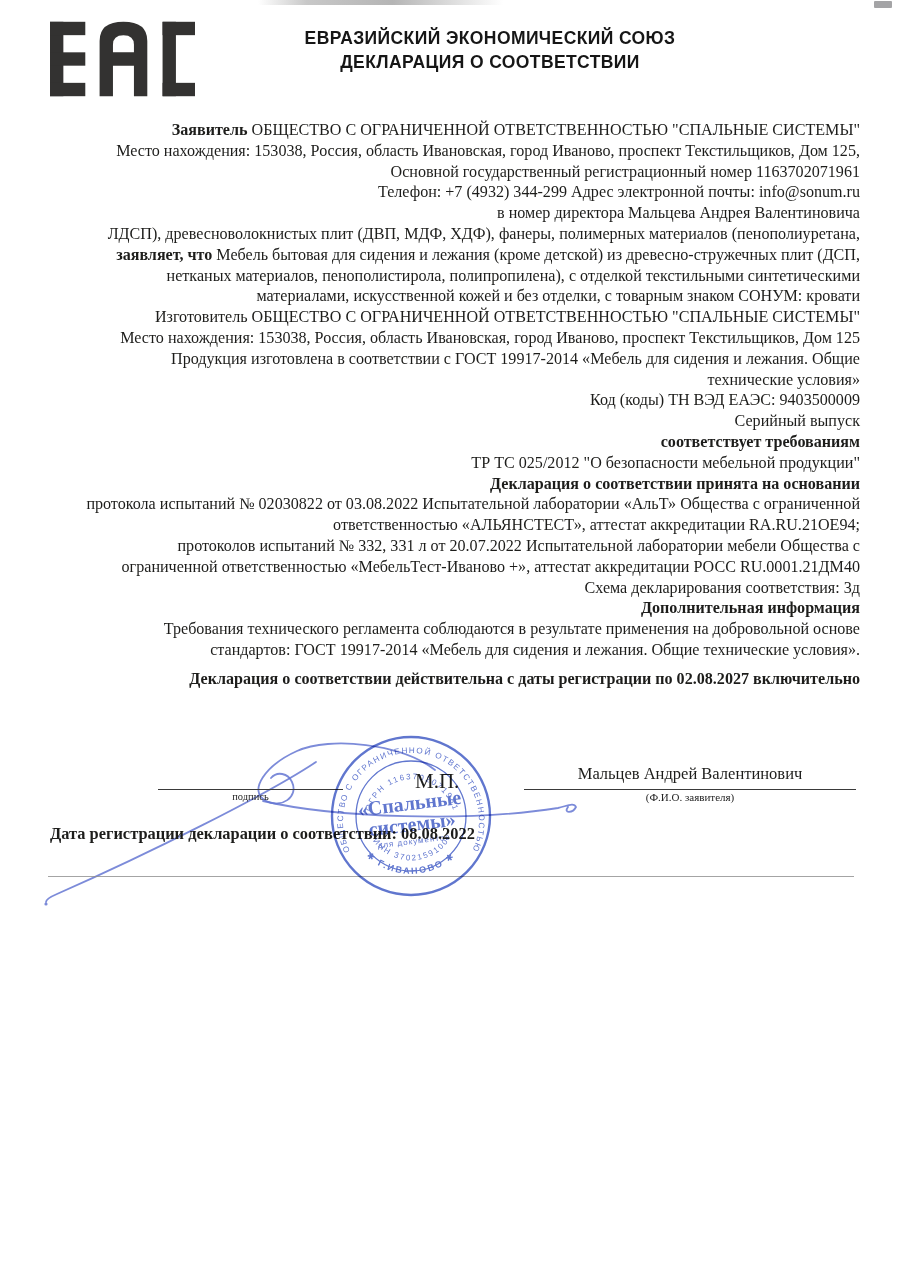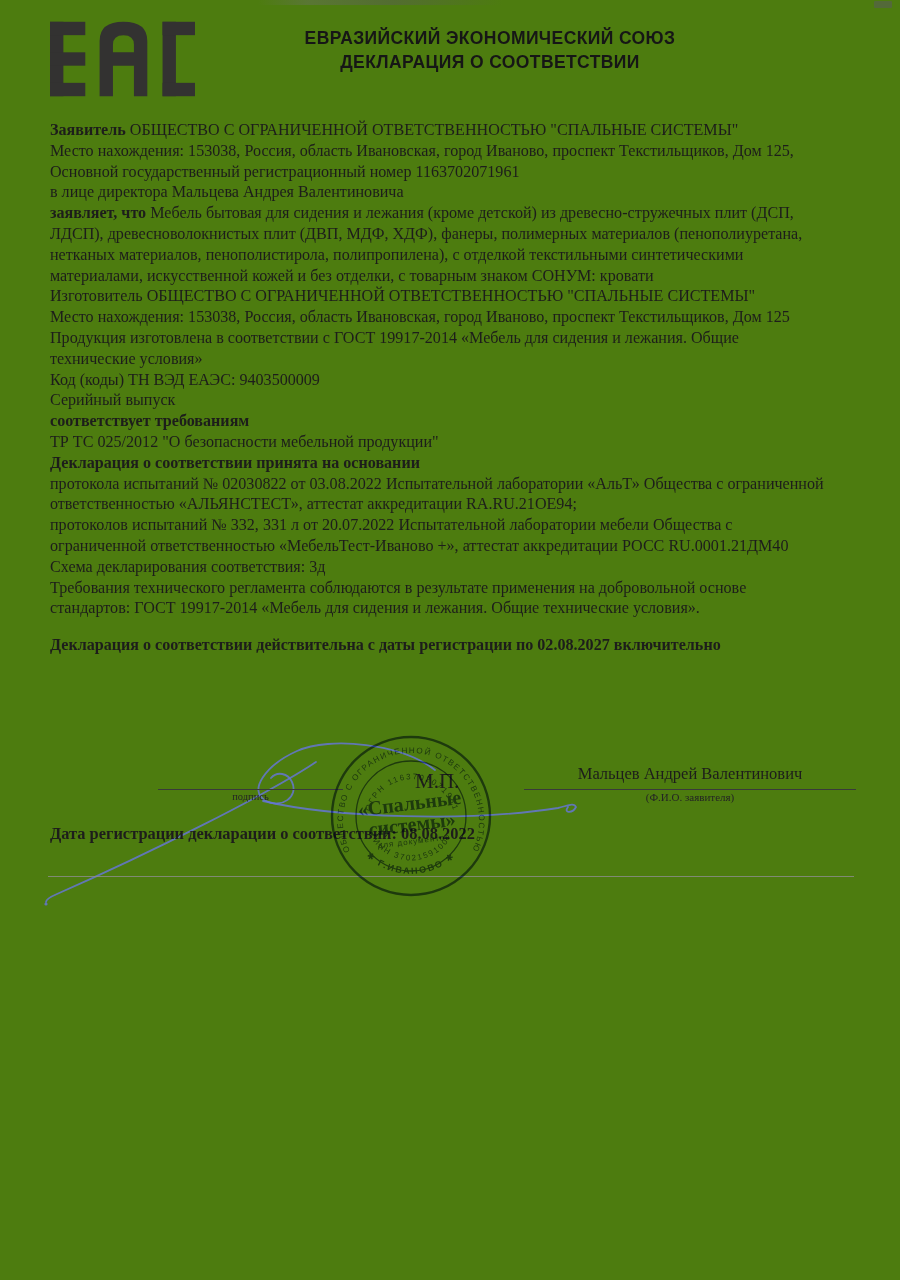--- a/index.html
+++ b/index.html
@@ -5,42 +5,42 @@
   :root{
     --stamp-blue:#4a63c8;
     --sig-blue:#6577d2;
     --text:#1d1d1b;
     --rule-gray:#8d8d8d;
   }
   html,body{margin:0;padding:0;}
   body{background:#e9e8e5;}
   .page{
     position:relative;width:900px;height:1280px;margin:0 auto;
-    background:#4d7c0f;overflow:hidden;
+    background:#ffffff;overflow:hidden;
     font-family:"Liberation Serif","DejaVu Serif",serif;
     color:var(--text);
   }
   
   .smudge-top{position:absolute;left:258px;top:0;width:245px;height:5px;
     background:linear-gradient(90deg,rgba(110,110,110,0) 0%,rgba(110,110,110,.38) 20%,rgba(90,90,90,.45) 55%,rgba(110,110,110,0) 100%);}
   .speck-tr{position:absolute;left:874px;top:1px;width:18px;height:7px;background:rgba(90,90,92,.55);border-radius:1px;}
   
   .eac{position:absolute;left:50px;top:19px;width:145px;height:80px;}
   .eac svg{width:100%;height:100%;}
   .eac path,.eac rect{fill:#333231;}
   
   .hdr{position:absolute;left:80px;top:26px;width:820px;text-align:center;
     font-family:"Liberation Sans","DejaVu Sans",sans-serif;font-weight:bold;
     font-size:17.5px;letter-spacing:.4px;color:#161616;line-height:24px;}
   
   .doc-body{position:absolute;left:50px;top:120px;width:810px;font-size:16.1px;line-height:20.8px;}
-  .ln{white-space:nowrap;}
+  .ln{white-space:nowrap;text-align:right;}
   .ln .bp{font-weight:bold;}
   .mt14{}
-  .mt16{margin-top:16px;}
+  .mt16{margin-top:8px;}
   
   .sig-svg{position:absolute;left:0;top:718px;width:640px;height:200px;pointer-events:none;}
   .sig-svg path{fill:none;stroke:var(--sig-blue);stroke-width:1.8;stroke-linecap:round;opacity:.85;}
   .mp{position:absolute;left:415px;top:769px;font-size:21px;}
   .sig-line{position:absolute;left:158px;top:789px;width:185px;border-top:1.5px solid #3a3a3a;}
   .sig-caption{position:absolute;left:158px;top:791px;width:185px;text-align:center;font-size:10.5px;color:#242424;}
   .fio-name{position:absolute;left:524px;top:764px;width:332px;text-align:center;font-size:16.5px;}
   .fio-line{position:absolute;left:524px;top:789px;width:332px;border-top:1.5px solid #3a3a3a;}
   .fio-caption{position:absolute;left:524px;top:791px;width:332px;text-align:center;font-size:11px;color:#242424;}
   .reg-row1{position:absolute;left:50px;top:801px;font-size:16.4px;font-weight:bold;white-space:nowrap;}
@@ -84,39 +84,41 @@
 
   <div class="hdr">
     <div>ЕВРАЗИЙСКИЙ ЭКОНОМИЧЕСКИЙ СОЮЗ</div>
     <div>ДЕКЛАРАЦИЯ О СООТВЕТСТВИИ</div>
   </div>
 
   <div class="doc-body">
     <div class="ln"><span class="bp">Заявитель </span><span>ОБЩЕСТВО С ОГРАНИЧЕННОЙ ОТВЕТСТВЕННОСТЬЮ "СПАЛЬНЫЕ СИСТЕМЫ"</span></div>
     <div class="ln"><span>Место нахождения: 153038, Россия, область Ивановская, город Иваново, проспект Текстильщиков, Дом 125,</span></div>
     <div class="ln"><span>Основной государственный регистрационный номер 1163702071961</span></div>
-    <div class="ln"><span>в лице директора Мальцева Андрея Валентиновича</span></div>
+    <div class="ln"><span>Телефон: +7 (4932) 344-299 Адрес электронной почты: info@sonum.ru</span></div>
+    <div class="ln"><span>в номер директора Мальцева Андрея Валентиновича</span></div>
+    <div class="ln"><span>ЛДСП), древесноволокнистых плит (ДВП, МДФ, ХДФ), фанеры, полимерных материалов (пенополиуретана,</span></div>
     <div class="ln"><span class="bp">заявляет, что </span><span>Мебель бытовая для сидения и лежания (кроме детской) из древесно-стружечных плит (ДСП,</span></div>
-    <div class="ln"><span>ЛДСП), древесноволокнистых плит (ДВП, МДФ, ХДФ), фанеры, полимерных материалов (пенополиуретана,</span></div>
     <div class="ln"><span>нетканых материалов, пенополистирола, полипропилена), с отделкой текстильными синтетическими</span></div>
     <div class="ln"><span>материалами, искусственной кожей и без отделки, с товарным знаком СОНУМ: кровати</span></div>
     <div class="ln"><span>Изготовитель ОБЩЕСТВО С ОГРАНИЧЕННОЙ ОТВЕТСТВЕННОСТЬЮ "СПАЛЬНЫЕ СИСТЕМЫ"</span></div>
     <div class="ln"><span>Место нахождения: 153038, Россия, область Ивановская, город Иваново, проспект Текстильщиков, Дом 125</span></div>
     <div class="ln"><span>Продукция изготовлена в соответствии с ГОСТ 19917-2014 «Мебель для сидения и лежания. Общие</span></div>
     <div class="ln"><span>технические условия»</span></div>
     <div class="ln"><span>Код (коды) ТН ВЭД ЕАЭС: 9403500009</span></div>
     <div class="ln"><span>Серийный выпуск</span></div>
     <div class="ln"><span class="bp">соответствует требованиям</span></div>
     <div class="ln"><span>ТР ТС 025/2012 "О безопасности мебельной продукции"</span></div>
     <div class="ln"><span class="bp">Декларация о соответствии принята на основании</span></div>
     <div class="ln"><span>протокола испытаний № 02030822 от 03.08.2022 Испытательной лаборатории «АльТ» Общества с ограниченной</span></div>
     <div class="ln"><span>ответственностью «АЛЬЯНСТЕСТ», аттестат аккредитации RA.RU.21ОЕ94;</span></div>
     <div class="ln"><span>протоколов испытаний № 332, 331 л от 20.07.2022 Испытательной лаборатории мебели Общества с</span></div>
     <div class="ln"><span>ограниченной ответственностью «МебельТест-Иваново +», аттестат аккредитации РОСС RU.0001.21ДМ40</span></div>
     <div class="ln mt14"><span>Схема декларирования соответствия: 3д</span></div>
+    <div class="ln"><span class="bp">Дополнительная информация</span></div>
     <div class="ln"><span>Требования технического регламента соблюдаются в результате применения на добровольной основе</span></div>
     <div class="ln"><span>стандартов: ГОСТ 19917-2014 «Мебель для сидения и лежания. Общие технические условия».</span></div>
     <div class="ln mt16"><span class="bp">Декларация о соответствии действительна с даты регистрации по 02.08.2027 включительно</span></div>
   </div>
 
   <svg class="sig-svg" viewBox="0 0 640 200" xmlns="http://www.w3.org/2000/svg">
     <path d="M 435 52 C 402 26, 330 18, 297 33 C 266 47, 247 73, 266 83 C 281 91, 299 79, 292 64 C 288 55, 277 53, 271 60"></path>
     <path d="M 263 83 C 335 100, 470 104, 558 90 C 567 88, 574 84, 576 89 C 573 95, 563 96, 568 89"></path>
     <path d="M 316 44 C 268 76, 150 135, 57 176 C 50 179, 46 182, 46 184"></path>
     <circle cx="46" cy="186" r="1.6" fill="#6577d2" stroke="none" opacity=".85"></circle>

